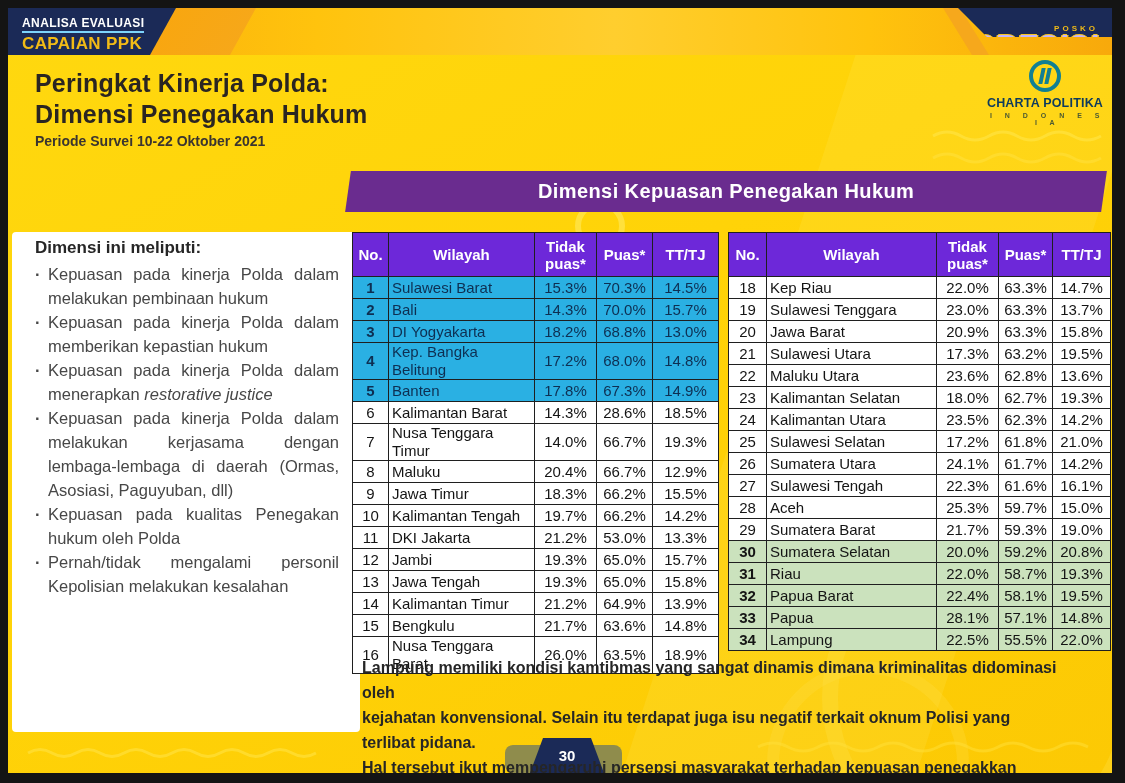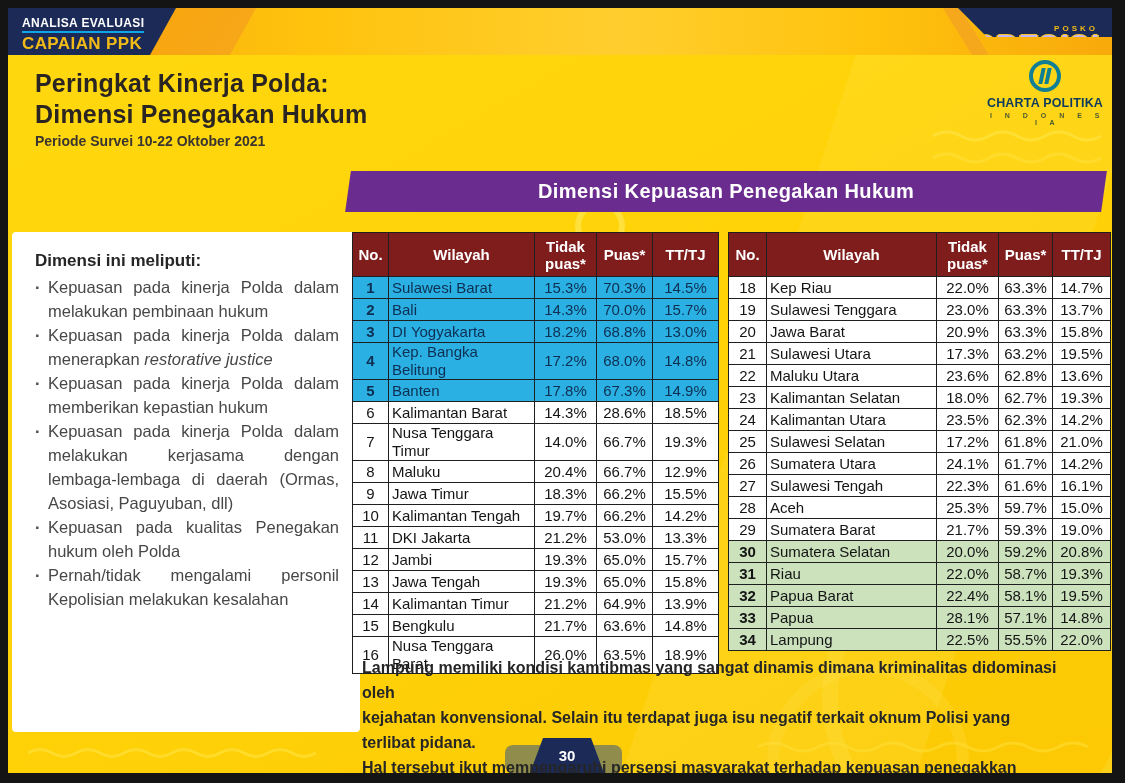--- a/index.html
+++ b/index.html
@@ -21,21 +21,21 @@
   .header-band{
     position:absolute;left:0;top:0;width:100%;height:47px;z-index:2;
     background:linear-gradient(90deg,#f8a90b 0%,#ffc30d 28%,#ffce2e 55%,#ffc30d 78%,#f8a90b 100%);
   }
   .badge{
     position:absolute;left:0;top:0;width:168px;height:47px;background:#1b2a57;z-index:4;
     clip-path:polygon(0 0,100% 0,calc(100% - 26px) 100%,0 100%);
     padding:5px 0 0 14px;box-sizing:border-box;
   }
   .badge-line1{display:inline-block;font-size:12px;font-weight:bold;color:#fff;
-    letter-spacing:.4px;border-bottom:2px solid #0ea5e9;padding-bottom:1px}
+    letter-spacing:.4px;border-bottom:2px solid #7dd3fc;padding-bottom:1px}
   .badge-line2{font-size:17px;font-weight:800;color:#f2bb16;letter-spacing:.4px;margin-top:1px}
   .badge-slash{
     position:absolute;left:142px;top:0;width:108px;height:47px;z-index:3;
     background:linear-gradient(120deg,#f9a60d,#f6a81c);
     clip-path:polygon(26px 0,106px 0,80px 100%,0 100%);
   }
   .right-band{
     position:absolute;left:942px;right:0;top:0;height:29px;background:#1b2a57;z-index:4;
     clip-path:polygon(8px 0,100% 0,100% 100%,37px 100%);
     text-align:right;padding:16px 14px 0 0;box-sizing:border-box;
@@ -61,34 +61,34 @@
   
   .title-block{position:absolute;left:27px;top:60px;z-index:3}
   .title-line{font-size:25px;font-weight:800;color:#2a2522;line-height:31px;letter-spacing:.2px}
   .subtitle{font-size:14px;font-weight:600;color:#3a3430;margin-top:3px}
   
   .banner{position:absolute;left:340px;top:163px;width:756px;height:41px;background:#6a2c8f;
     transform:skewX(-8deg);display:flex;align-items:center;justify-content:center;z-index:5}
   .banner-text{transform:skewX(8deg);color:#fff;font-size:20px;font-weight:800;letter-spacing:.4px}
   
   .sidebar{position:absolute;left:4px;top:224px;width:348px;height:500px;background:#fff;
-    border-radius:4px;padding:19px 21px 0 23px;box-sizing:border-box;z-index:5}
+    border-radius:4px;padding:6px 21px 0 23px;box-sizing:border-box;z-index:5}
   .sidebar-heading{font-size:17px;font-weight:800;color:#262626;margin:0 0 4px 0}
   .sidebar ul{margin:0;padding:0;list-style:none}
   .sidebar li{position:relative;padding-left:13px;font-size:16.5px;line-height:24px;
     color:#474747;text-align:justify}
   .sidebar li::before{content:"\00B7";position:absolute;left:0;top:0;font-weight:bold;color:#474747}
   .sidebar li em{font-style:italic}
   
   table.tbl{position:absolute;top:224px;border-collapse:collapse;table-layout:fixed;
     background:#fff;z-index:10}
   .tbl-left{left:344px;width:366px}
   .tbl-right{left:720px;width:382px}
   .tbl th,.tbl td{border:1.4px solid #1f1f1f;overflow:hidden;box-sizing:border-box}
-  .tbl thead th{background:#7f1d1d;color:#fff;font-size:15px;font-weight:bold;height:44px;
+  .tbl thead th{background:#6d28d9;color:#fff;font-size:15px;font-weight:bold;height:44px;
     line-height:17px;padding:0 2px;text-align:center}
   .tbl td{font-size:15px;color:#141414;padding:0 3px;height:22px;line-height:18px;background:#fff}
   .tbl td.c-no{text-align:center;padding:0}
   .tbl td.c-pct{text-align:center}
   .tbl td.c-wil{white-space:pre-line}
   .tbl tr.hl-blue td{background:#2ab0e3;color:#0e2f52}
   .tbl tr.hl-blue td.c-no{font-weight:800}
   .tbl tr.hl-green td{background:#cbe2bd}
   .tbl tr.hl-green td.c-no{font-weight:800}
   
@@ -151,22 +151,22 @@
   </div>
 
   <div class="banner">
     <div class="banner-text">Dimensi Kepuasan Penegakan Hukum</div>
   </div>
 
   <div class="sidebar">
     <div class="sidebar-heading">Dimensi ini meliputi:</div>
     <ul id="bullet-list">
         <li><span>Kepuasan pada kinerja Polda dalam melakukan pembinaan hukum</span></li>
+        <li><span>Kepuasan pada kinerja Polda dalam memberikan kepastian hukum</span></li>
         <li><span>Kepuasan pada kinerja Polda dalam menerapkan </span><em>restorative justice</em></li>
-        <li><span>Kepuasan pada kinerja Polda dalam memberikan kepastian hukum</span></li>
         <li><span>Kepuasan pada kinerja Polda dalam melakukan kerjasama dengan lembaga-lembaga di daerah (Ormas, Asosiasi, Paguyuban, dll)</span></li>
         <li><span>Kepuasan pada kualitas Penegakan hukum oleh Polda</span></li>
         <li><span>Pernah/tidak mengalami personil Kepolisian melakukan kesalahan</span></li>
       </ul>
   </div>
 
   <table class="tbl tbl-left">
     <colgroup>
         <col class="no">
         <col class="wil">

